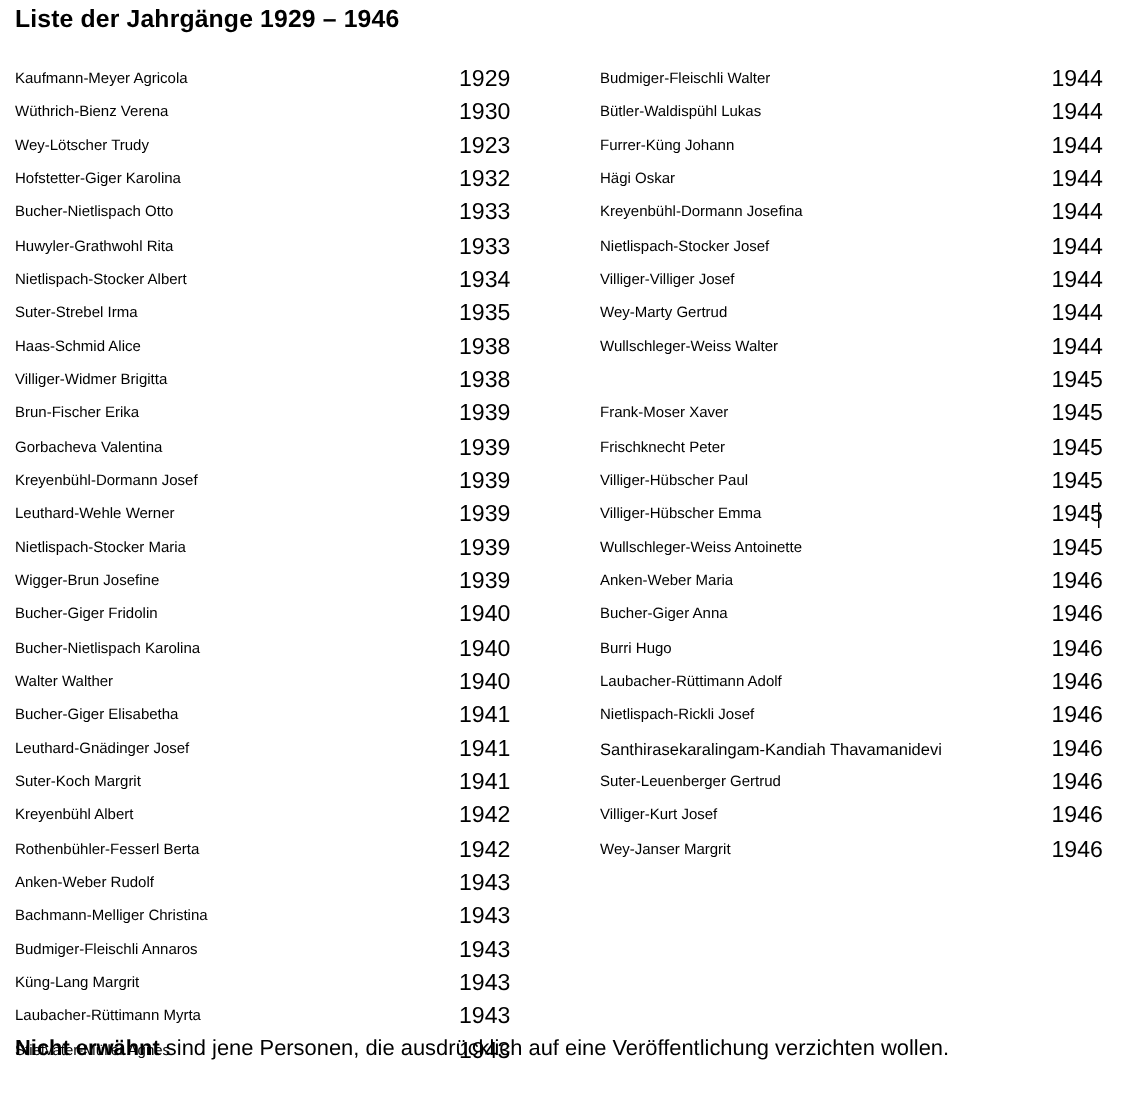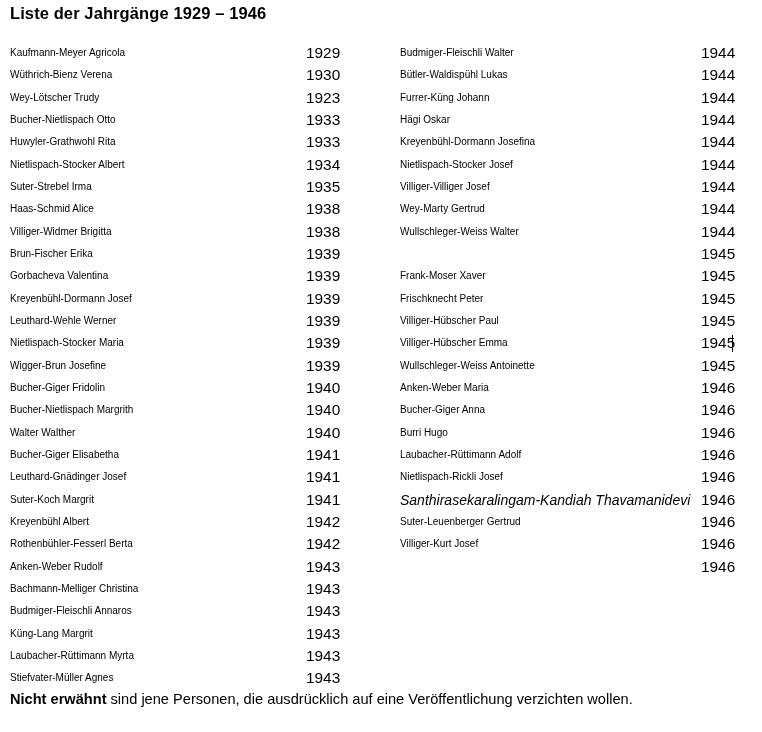--- a/index.html
+++ b/index.html
@@ -55,22 +55,21 @@
   .entry .name {
     position: absolute;
     left: 0;
     top: 0;
     font-size: 10px;
     line-height: 22.33px;
     white-space: nowrap;
   }
   
   .entry .name.small {
-    font-size: 14px;
-    font-style: italic;
+    font-size: 11px;
   }
 
   .entry .year {
     position: absolute;
     top: 0;
     font-size: 15.4px;
     line-height: 22.33px;
     white-space: nowrap;
   }
   .col-left  .entry .year { left: 278px; margin-left: 18px; }
@@ -114,20 +113,24 @@
       </div>
       <div class="entry">
         <span class="name">Wüthrich-Bienz Verena</span>
         <span class="year">1930</span>
       </div>
       <div class="entry">
         <span class="name">Wey-Lötscher Trudy</span>
         <span class="year">1923</span>
       </div>
       <div class="entry">
+        <span class="name">Hofstetter-Giger Karolina</span>
+        <span class="year">1932</span>
+      </div>
+      <div class="entry">
         <span class="name">Bucher-Nietlispach Otto</span>
         <span class="year">1933</span>
       </div>
       <div class="entry">
         <span class="name">Huwyler-Grathwohl Rita</span>
         <span class="year">1933</span>
       </div>
       <div class="entry">
         <span class="name">Nietlispach-Stocker Albert</span>
         <span class="year">1934</span>
@@ -166,21 +169,21 @@
       </div>
       <div class="entry">
         <span class="name">Wigger-Brun Josefine</span>
         <span class="year">1939</span>
       </div>
       <div class="entry">
         <span class="name">Bucher-Giger Fridolin</span>
         <span class="year">1940</span>
       </div>
       <div class="entry">
-        <span class="name">Bucher-Nietlispach Margrith</span>
+        <span class="name">Bucher-Nietlispach Karolina</span>
         <span class="year">1940</span>
       </div>
       <div class="entry">
         <span class="name">Walter Walther</span>
         <span class="year">1940</span>
       </div>
       <div class="entry">
         <span class="name">Bucher-Giger Elisabetha</span>
         <span class="year">1941</span>
       </div>
@@ -312,20 +315,21 @@
       </div>
       <div class="entry">
         <span class="name">Suter-Leuenberger Gertrud</span>
         <span class="year">1946</span>
       </div>
       <div class="entry">
         <span class="name">Villiger-Kurt Josef</span>
         <span class="year">1946</span>
       </div>
       <div class="entry">
+        <span class="name">Wey-Janser Margrit</span>
         <span class="year">1946</span>
       </div>
     </div>
 
   <div class="footnote">
     <span class="lead">Nicht erwähnt</span><span> sind jene Personen, die ausdrücklich auf eine Veröffentlichung verzichten wollen.</span>
   </div>
 
 </div>
 

